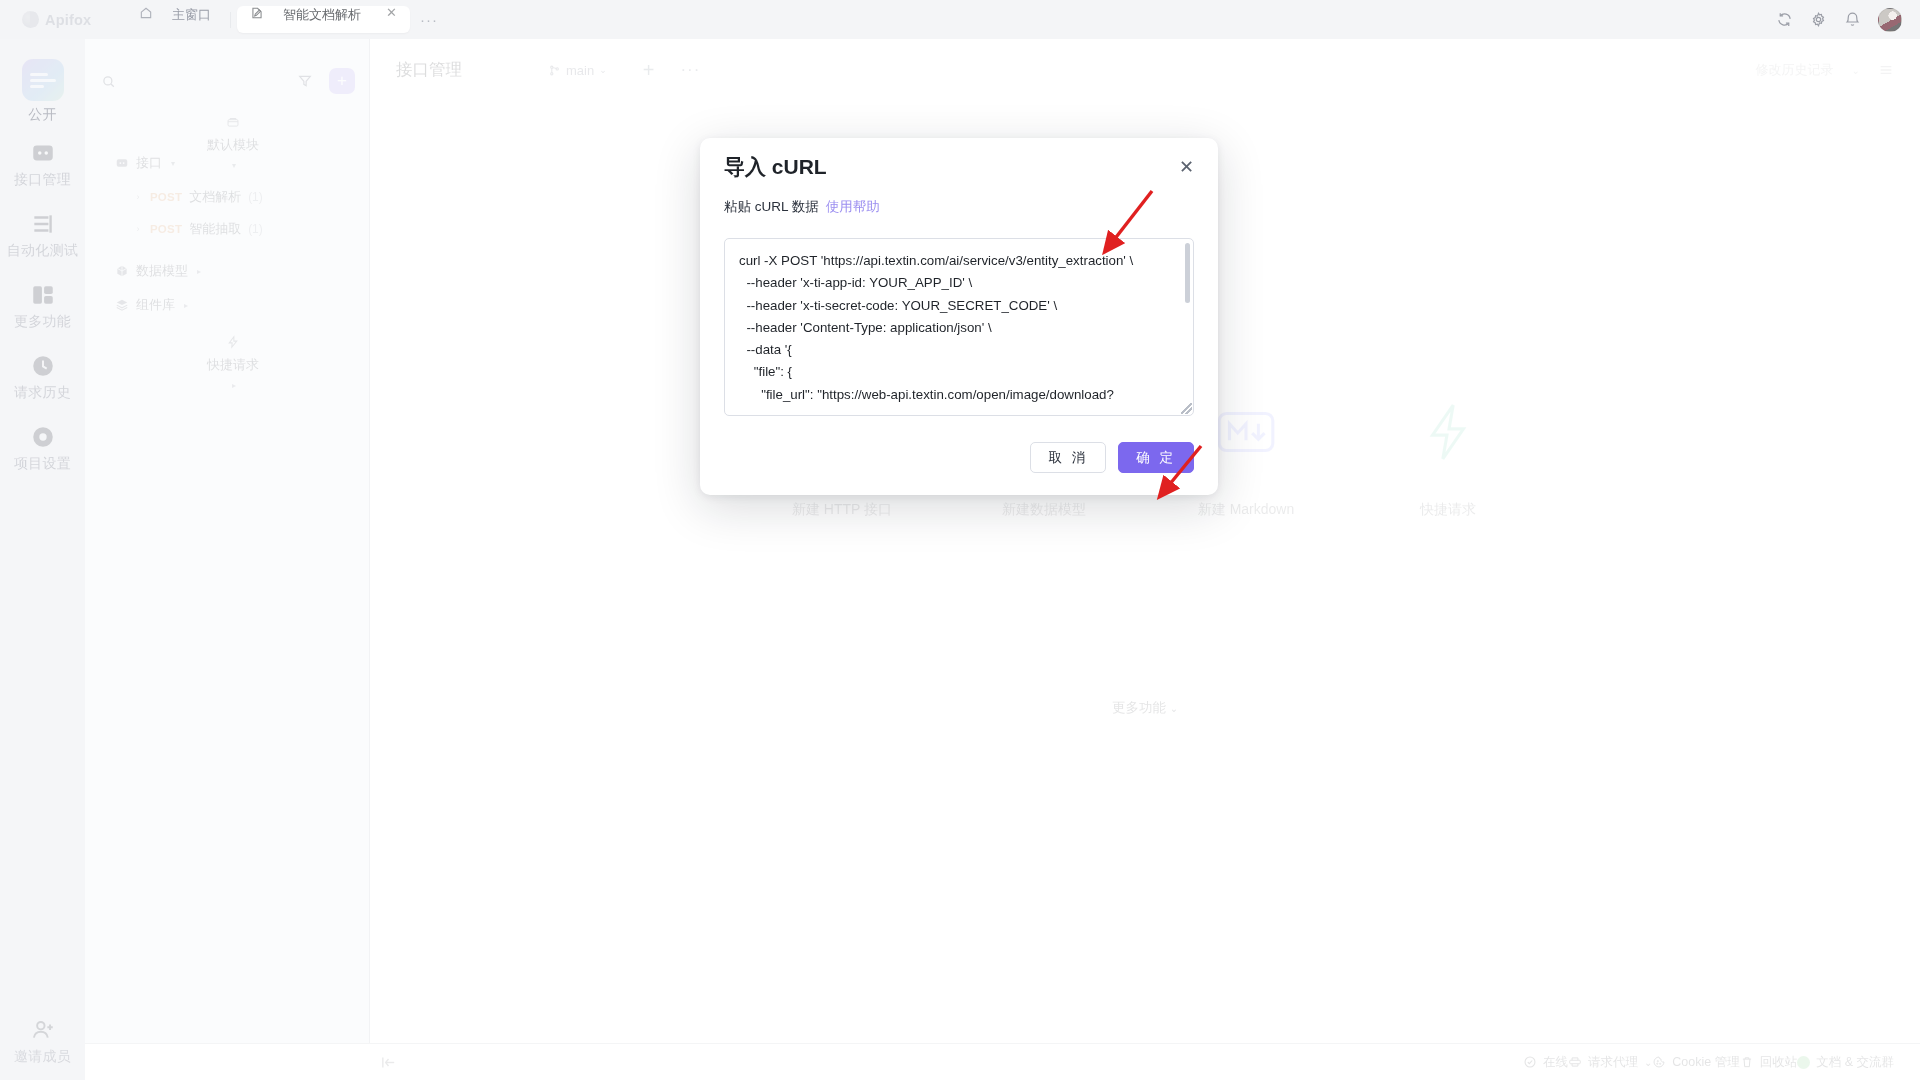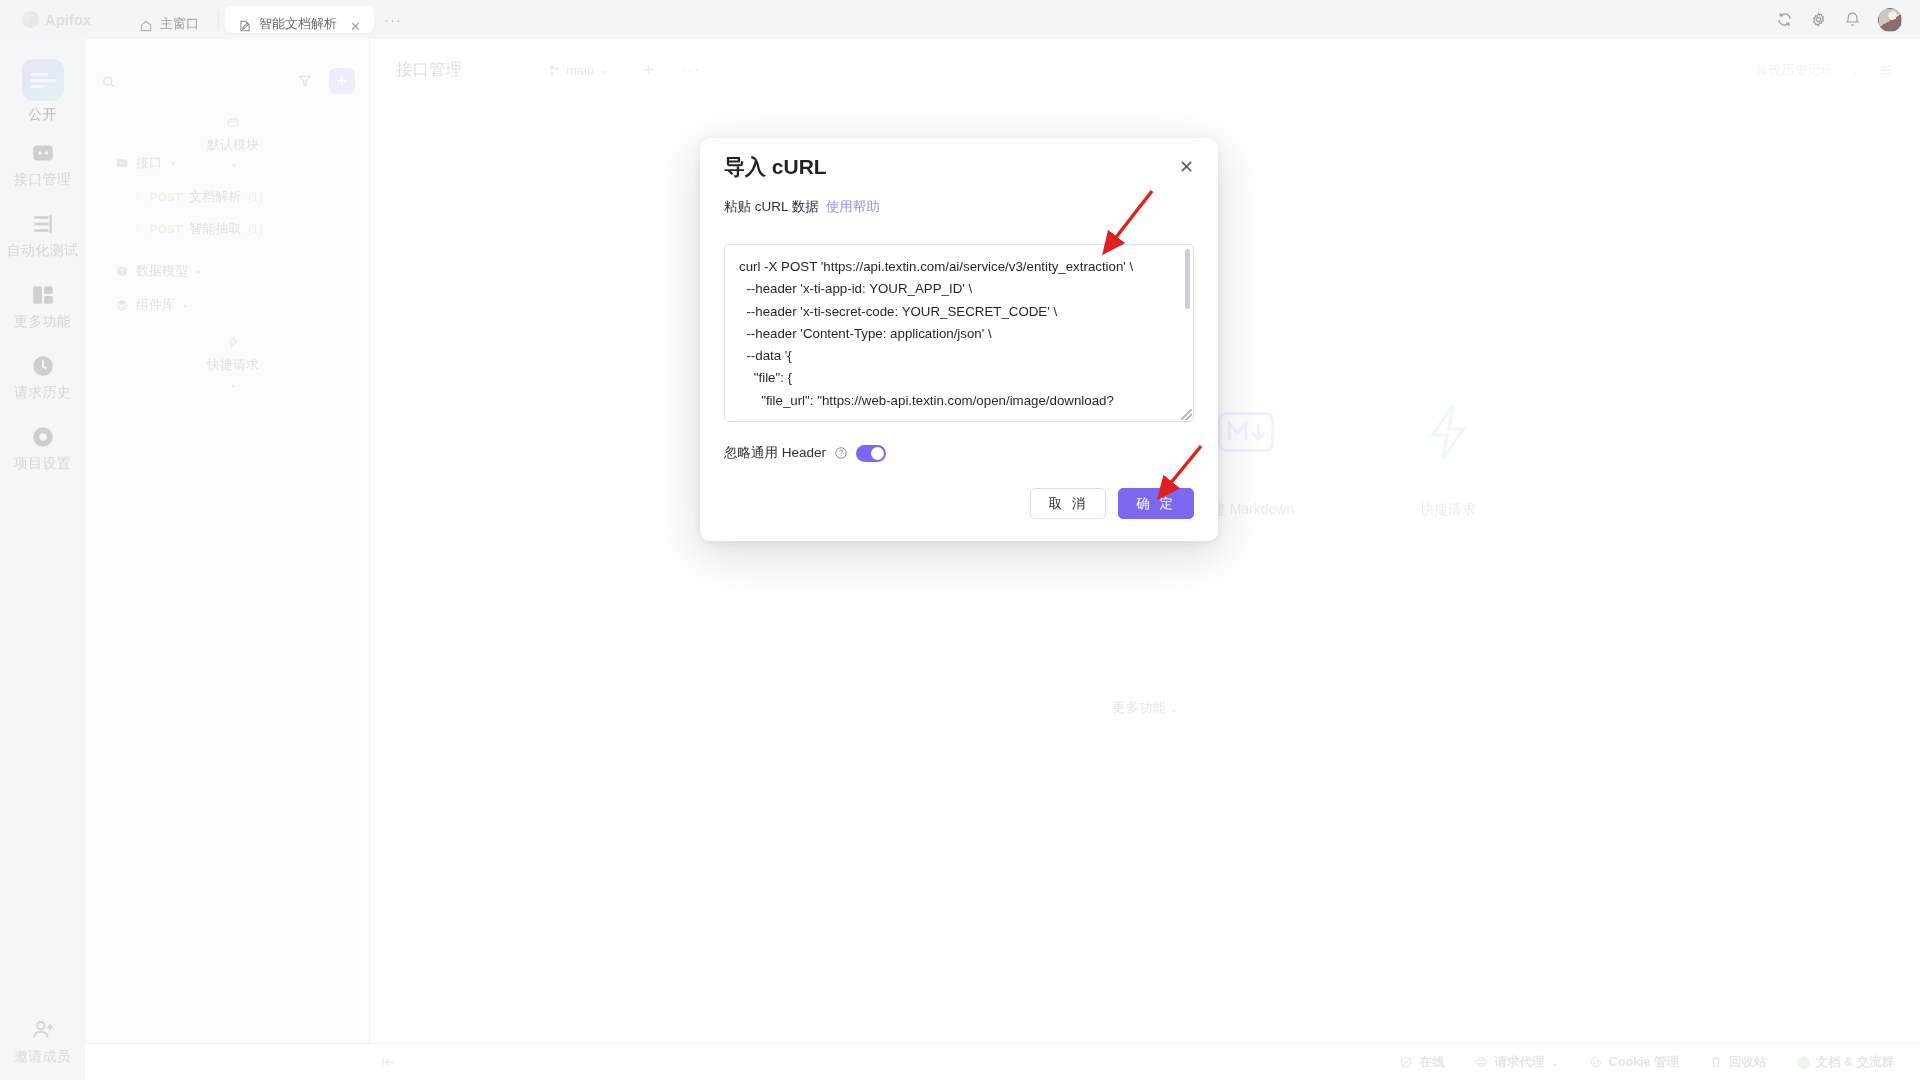--- a/index.html
+++ b/index.html
@@ -19,21 +19,21 @@
     display:flex; align-items:center; padding:0 14px;
   }
   .logo { display:flex; align-items:center; gap:6px; opacity:.45; margin-left:8px; width:92px;}
   .logo-mark { width:17px; height:17px; border-radius:50%;
     background:radial-gradient(circle at 35% 35%, #d8dae0, #b9bdc7); position:relative;}
   .logo-mark:after{content:"";position:absolute;left:8px;top:1px;width:8px;height:15px;
     border-radius:0 50% 50% 0/0 60% 60% 0; background:#c7cad2;}
   .logo-text { font-size:14.5px; color:#a9aeb8; font-weight:600; letter-spacing:.2px;}
   .tabs { display:flex; align-items:center; height:39px; gap:0; margin-left:12px; }
   .tab {
-    display:flex; align-items:flex-end; gap:7px; height:27px;
+    display:flex; align-items:flex-start; gap:19px; height:27px;
     padding:0 13px; border-radius:6px; font-size:13px; color:#6b7180;
     cursor:default; white-space:nowrap;
   }
   .tab.active { background:#ffffff; color:#1f2329; box-shadow:0 1px 2px rgba(0,0,0,.05); }
   .tab .ic { display:inline-flex; width:14px; height:14px; opacity:.75; }
   .tab .close { margin-left:6px; opacity:.6; font-size:13px; line-height:1; }
   .tab-sep { width:1px; height:16px; background:#dfe1e6; margin:0 6px; }
   .tab-more { color:#9aa0ab; font-size:15px; padding:0 10px; letter-spacing:1px;}
   .topbar-right { margin-left:auto; display:flex; align-items:center; gap:17px; padding-right:4px;}
   .tb-ic { width:17px; height:17px; color:#6f7481; display:inline-flex; }
@@ -119,39 +119,39 @@
     font-size:13.5px; color:#1f2329; opacity:.17;
   }
 
   
   .statusbar{
     position:absolute;left:85px;right:0;bottom:0;height:37px;
     display:flex;align-items:center;background:#fff;border-top:1px solid #f0f1f3;
   }
   .sb-left{margin-left:285px;display:flex;align-items:center;opacity:.13;padding-left:10px;}
   .sb-collapse{width:17px;height:17px;color:#1f2329;}
-  .sb-right{margin-left:auto;display:flex;align-items:center;gap:30px;padding-right:26px;opacity:.17;font-weight:bold;}
+  .sb-right{margin-left:auto;display:flex;align-items:center;padding-right:26px;opacity:.17;}
   .sb-item{display:flex;align-items:center;gap:6px;font-size:12.5px;color:#1f2329;}
   .sb-ic{width:14px;height:14px;display:inline-flex;}
   .wechat-dot{width:13px;height:13px;border-radius:50%;background:#3bb34a;opacity:.85;}
 
   
   .overlay{position:absolute;inset:0;background:rgba(255,255,255,.30);}
   .modal{
     position:absolute; left:700px; top:138px; width:518px;
     background:#fff; border-radius:10px;
     box-shadow:0 12px 48px rgba(16,24,40,.16), 0 2px 8px rgba(16,24,40,.08);
     padding:0 24px 0 24px;
   }
   .modal-head{display:flex;align-items:center;height:58px;}
   .modal-title{font-size:21px;font-weight:600;color:#1f2329;}
   .modal-close{margin-left:auto;font-size:18px;color:#5c6370;line-height:1;cursor:pointer;}
   .modal-label{display:flex;align-items:center;gap:7px;font-size:13.5px;color:#2b313c;margin-top:2px;}
   .help-link{color:#9b8ef0;font-size:13.5px;cursor:pointer;}
-  .ta-wrap{position:relative;margin-top:28px;}
+  .ta-wrap{position:relative;margin-top:22px;}
   .textarea{
     width:470px;height:178px;border:1px solid #dcdfe6;border-radius:5px;
     padding:11px 16px 11px 14px; font-size:13.3px; line-height:22.3px;
     color:#1f2329; overflow:hidden; white-space:pre-wrap; word-break:break-all;
     font-family:"Liberation Sans","DejaVu Sans",sans-serif;
     background:#fff;
   }
   .ta-scroll{
     position:absolute;right:4px;top:5px;width:5px;height:60px;border-radius:3px;background:#ccd0d8;
   }
@@ -546,31 +546,20 @@
   --header 'x-ti-app-id: YOUR_APP_ID' \
   --header 'x-ti-secret-code: YOUR_SECRET_CODE' \
   --header 'Content-Type: application/json' \
   --data '{
     "file": {
       "file_url": "https://web-api.textin.com/open/image/download?</div>
       <div class="ta-scroll"></div>
       <div class="ta-resize"></div>
     </div>
 
-    <div class="toggle-row">
-      <span class="toggle-label">忽略通用 Header</span>
-      <span class="q-ic">
-        <svg viewBox="0 0 24 24" fill="none" stroke="currentColor" stroke-width="1.7">
-            <circle cx="12" cy="12" r="9"></circle>
-            <path d="M9.6 9.5a2.5 2.5 0 1 1 3.4 2.3c-.7.3-1 .9-1 1.7"></path>
-            <circle cx="12" cy="16.8" r=".9" fill="currentColor" stroke="none"></circle>
-          </svg>
-      </span>
-      <span class="switch"></span>
-    </div>
 
     <div class="modal-footer">
       <div class="btn btn-cancel">取 消</div>
       <div class="btn btn-ok">确 定</div>
     </div>
   </div>
 
   <svg class="arrow-svg" style="left:1100px;top:185px;width:60px;height:70px" viewBox="0 0 60 70">
     <defs>
       <marker id="ah1" markerWidth="7" markerHeight="7" refX="3.2" refY="3.2" orient="auto">

